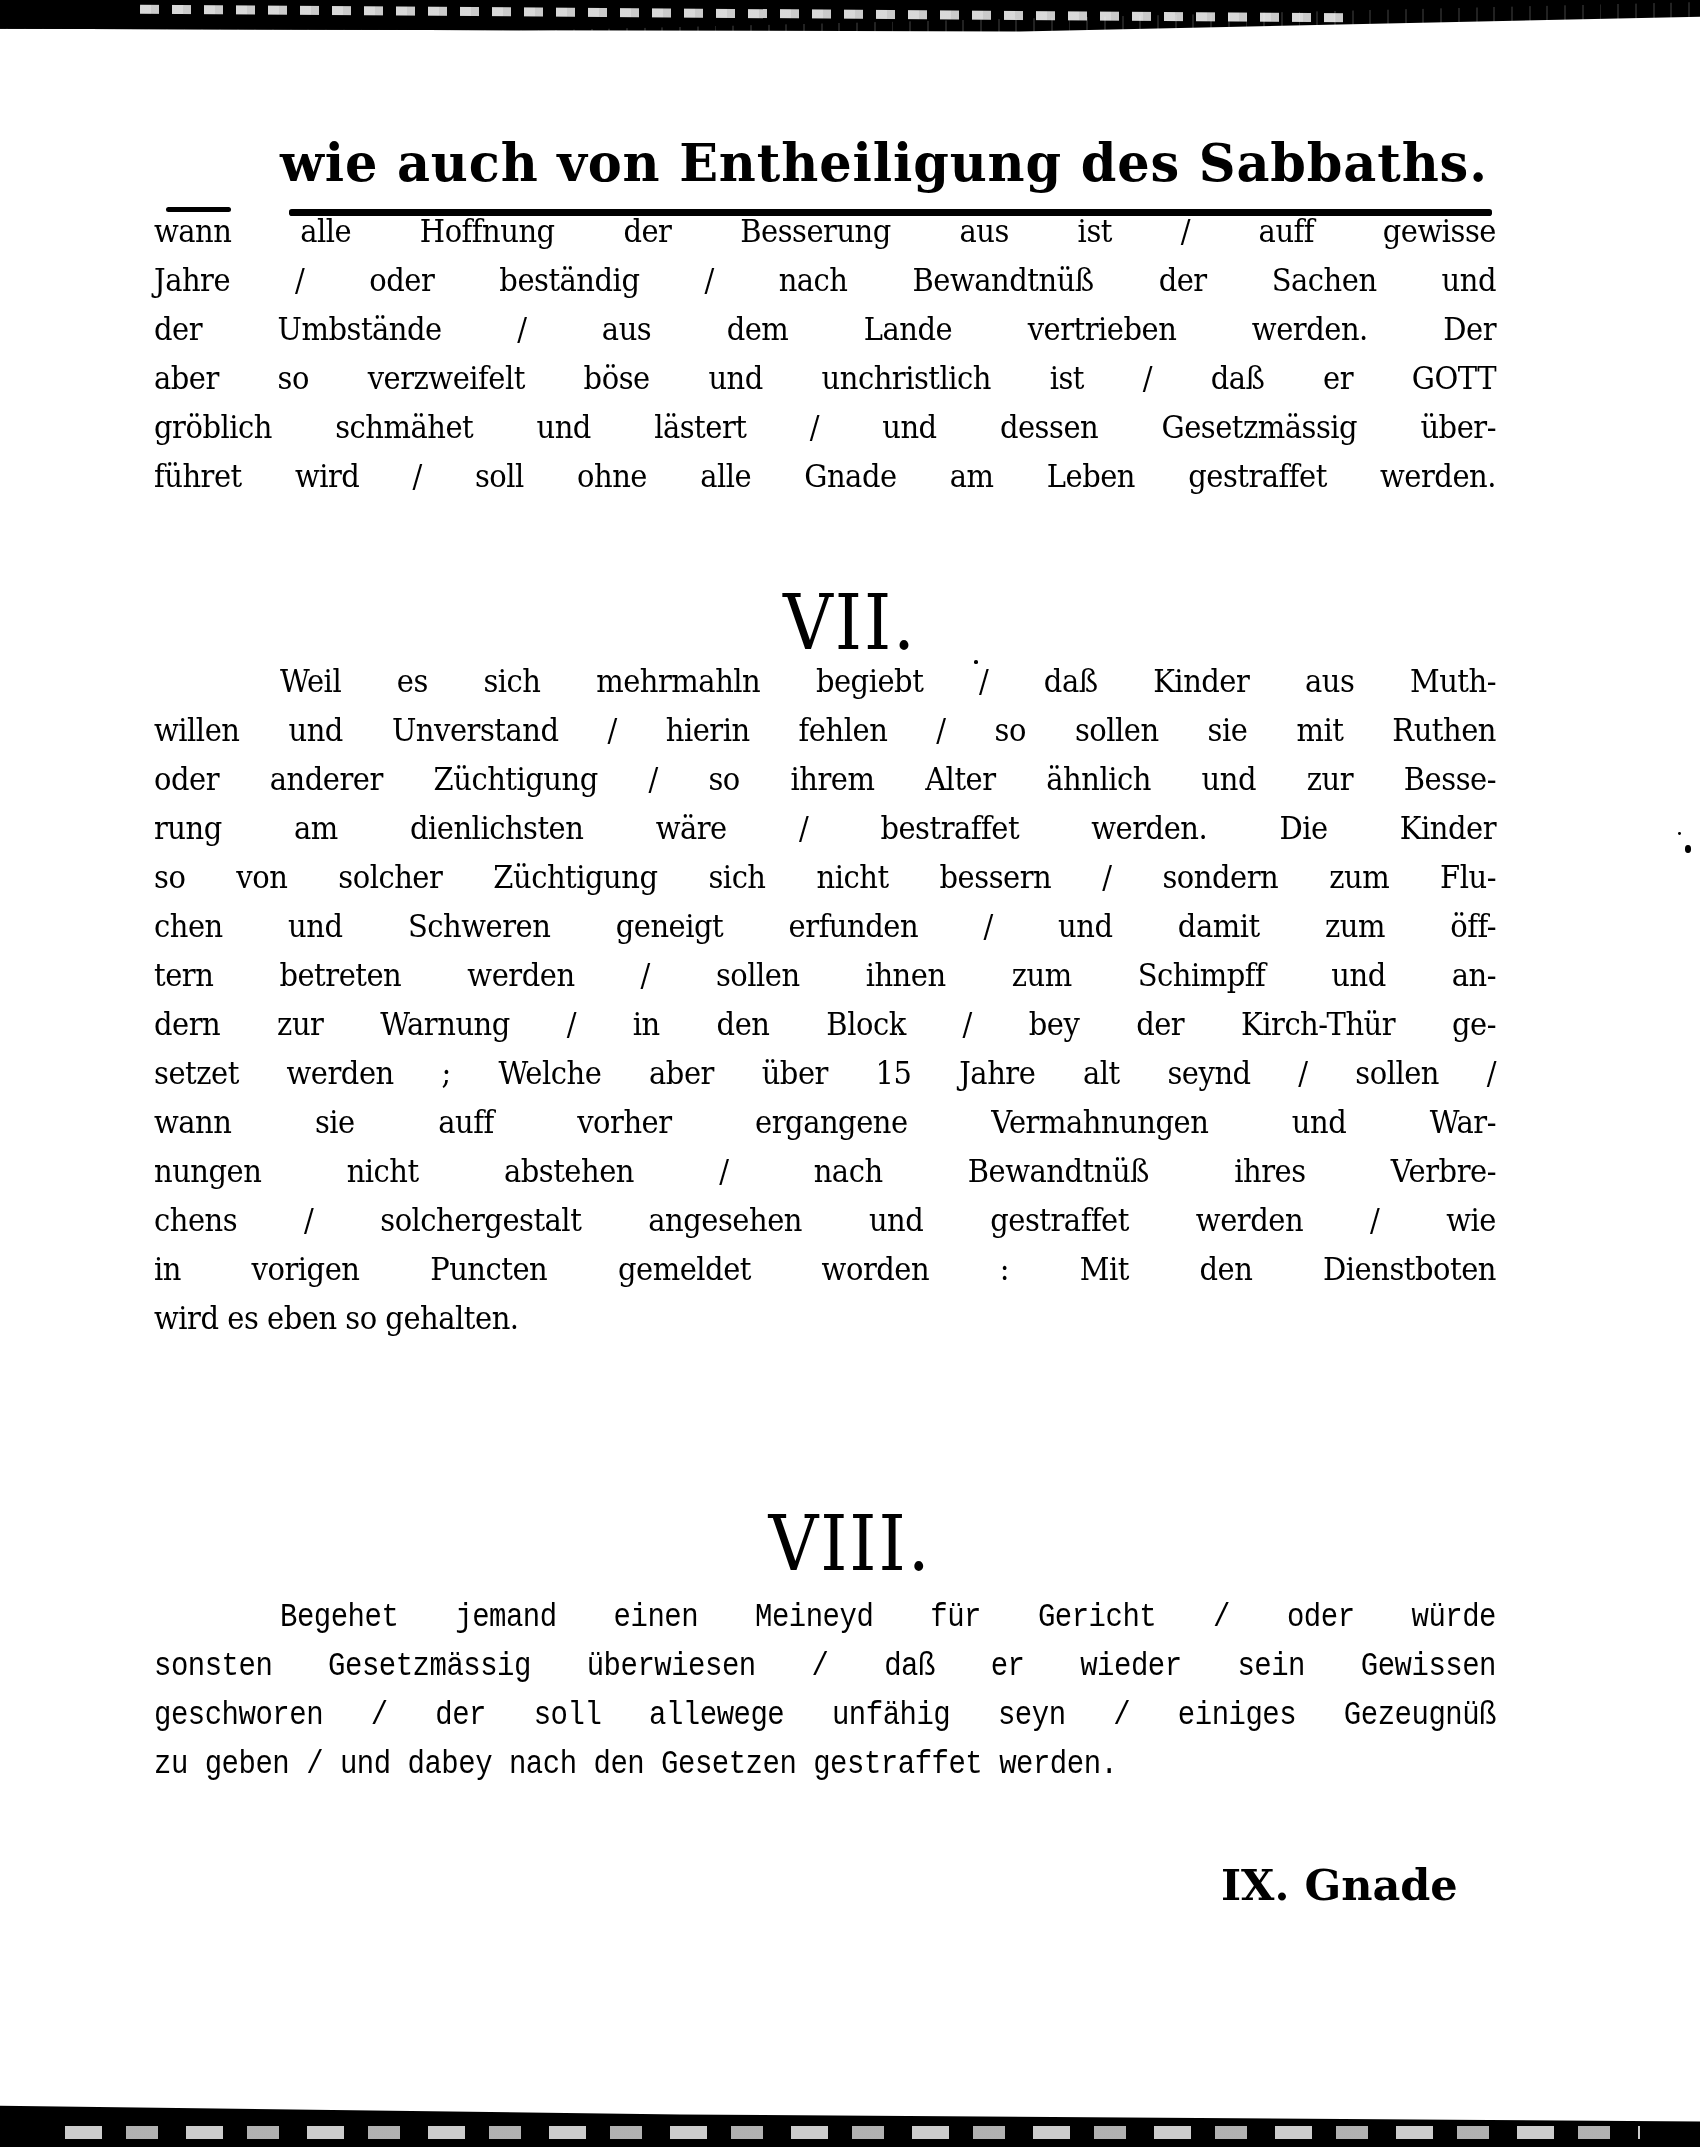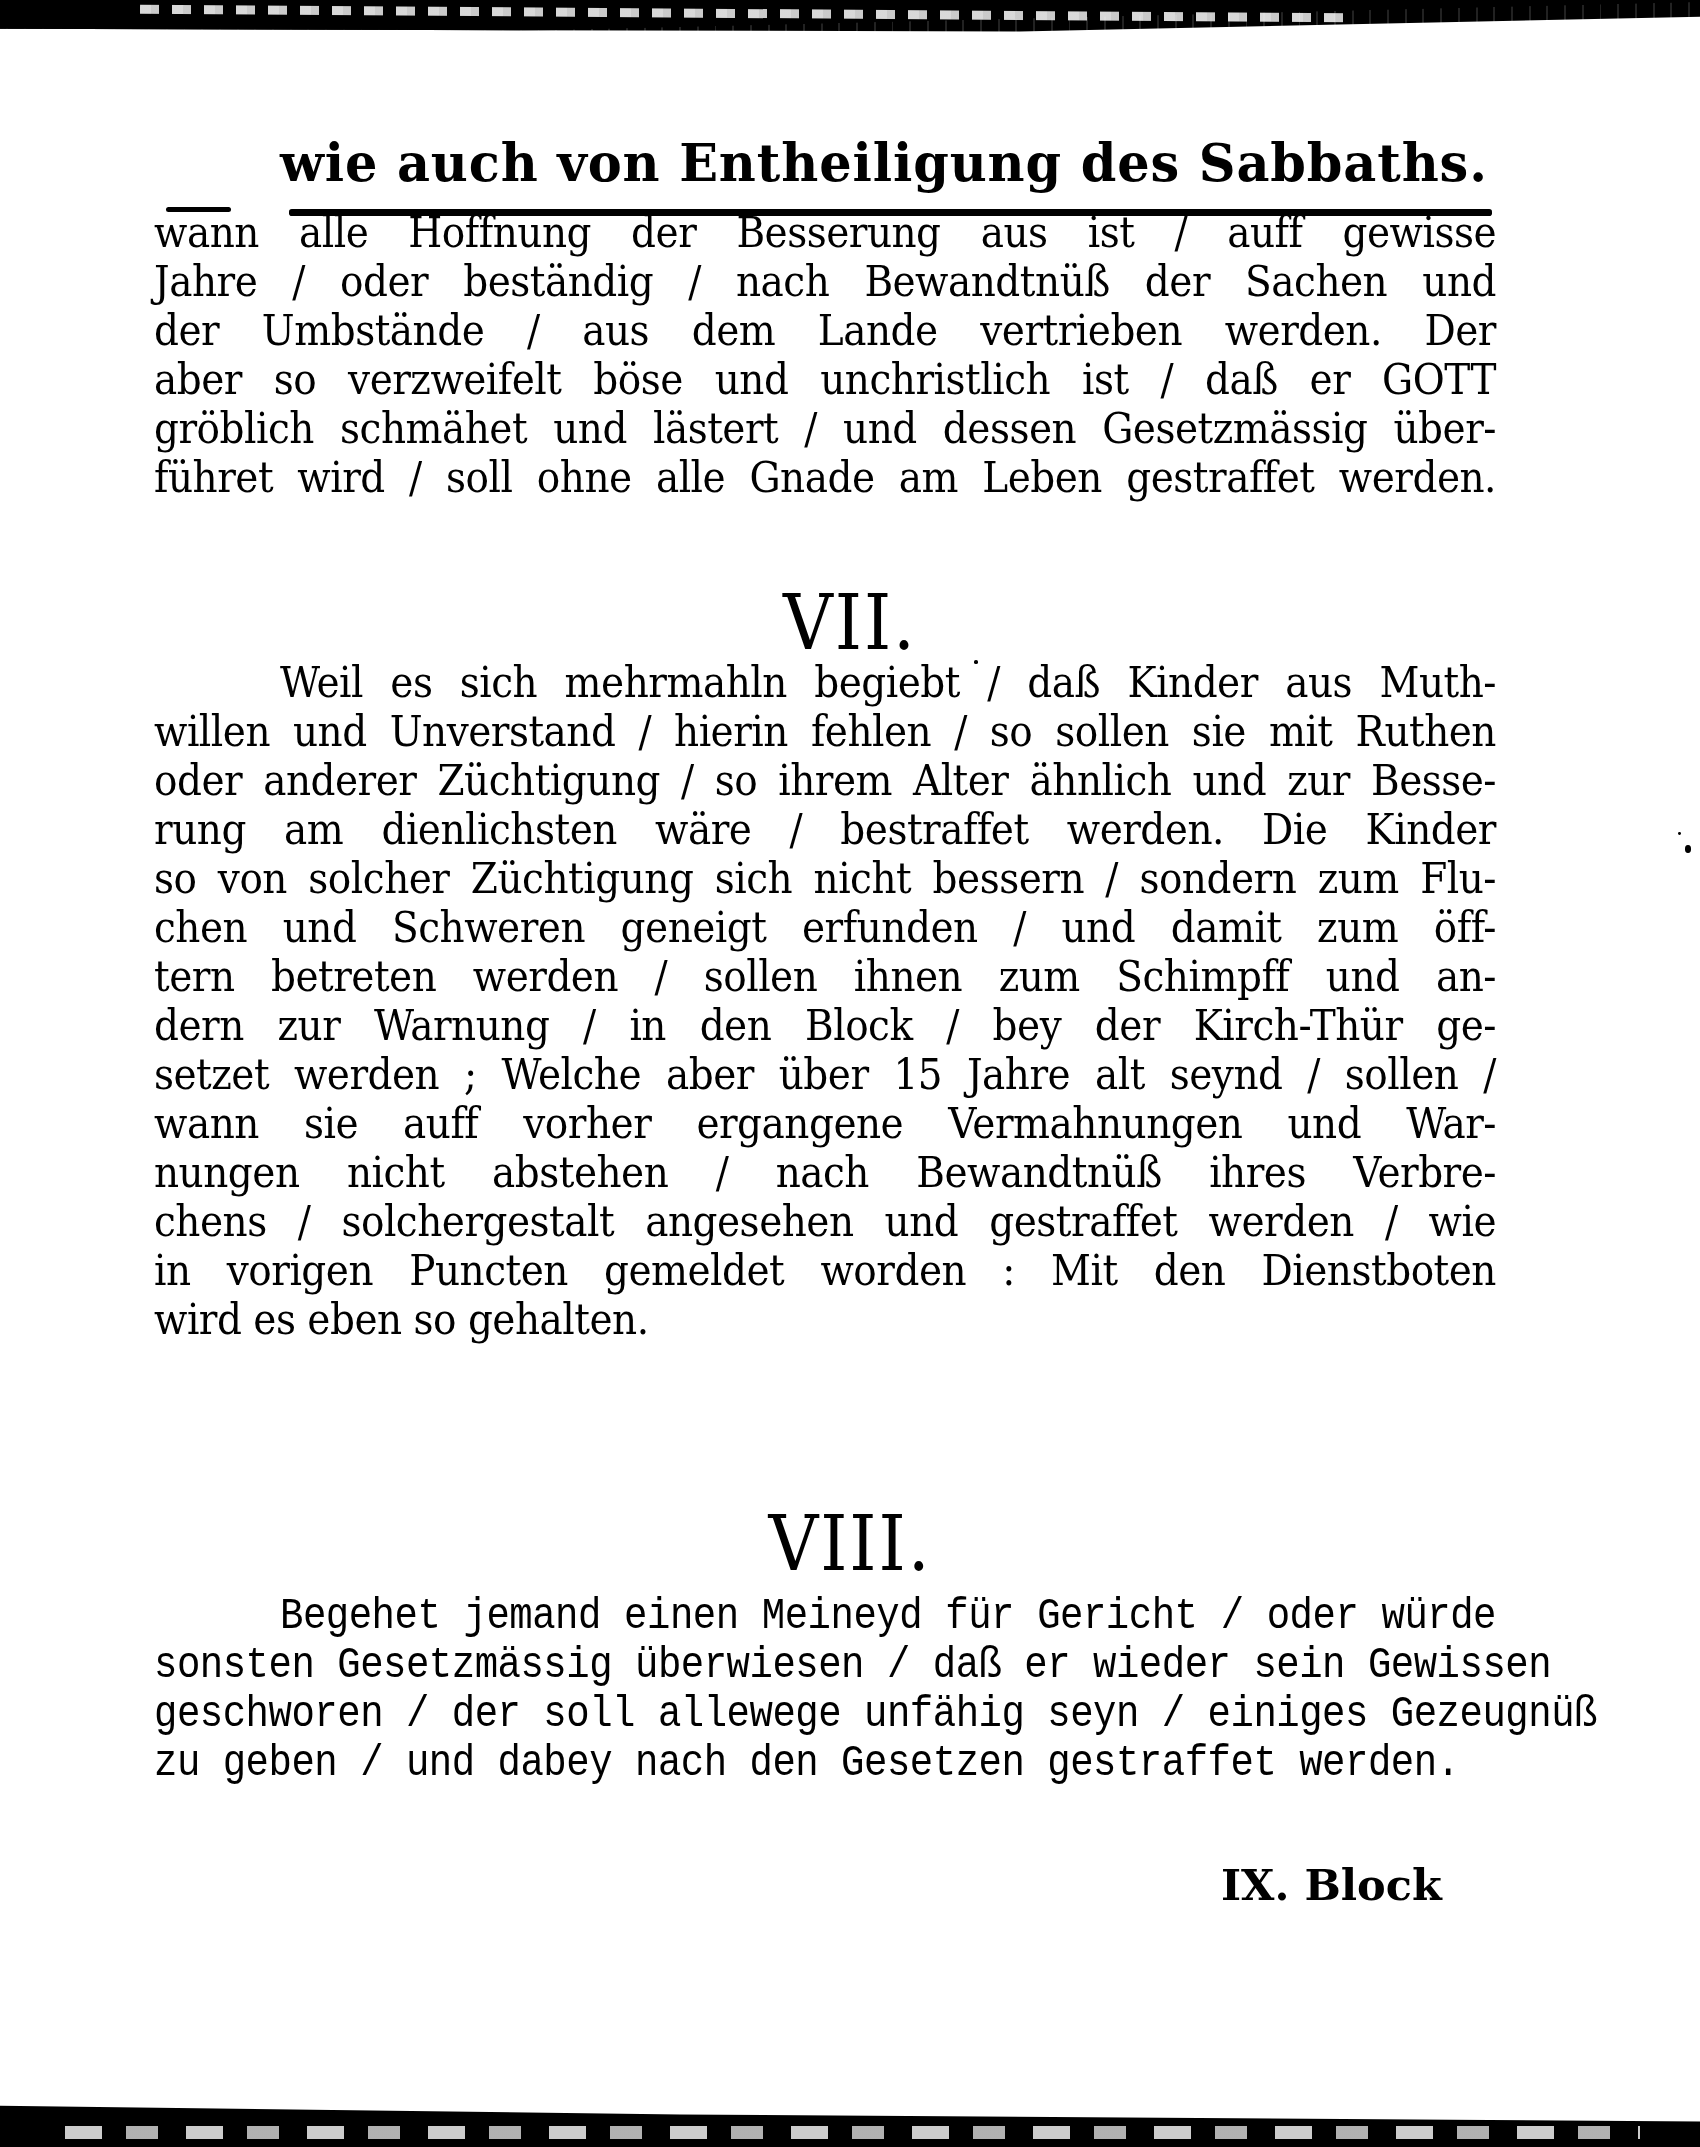--- a/index.html
+++ b/index.html
@@ -39,21 +39,21 @@
     position: absolute; left: 280px; top: 132px; width: 1156px;
     font-size: 52px; font-weight: bold; letter-spacing: 0.9px;
     white-space: nowrap; font-family: "DejaVu Serif", serif;
     transform: scaleX(0.98); transform-origin: left;
   }
   .head-rule {
     position: absolute; top: 209px; height: 6.5px; background: #000; border-radius: 2.8px;
   }
   .text-block {
     position: absolute; left: 154px; width: 1342px;
-    font-size: 39px; line-height: 49px;
+    font-size: 29px; line-height: 49px;
     font-family: "DejaVu Serif", serif;
   }
   .line {
     display: block; white-space: nowrap; text-align: justify;
     text-align-last: justify; height: 49px; overflow: visible;
     transform: scaleY(1.12); transform-origin: bottom;
     letter-spacing: -0.5px;
   }
   .line.last { text-align-last: left; }
   .line.indent { padding-left: 126px; }
@@ -107,18 +107,18 @@
 
 <div class="numeral" style="top:1504px;">VIII.</div>
 
 <div class="text-block" style="top:1596px;font-family:Liberation Mono, monospace;">
   <span class="line indent">Begehet jemand einen Meineyd für Gericht / oder würde</span>
   <span class="line">sonsten Gesetzmässig überwiesen / daß er wieder sein Gewissen</span>
   <span class="line">geschworen / der soll allewege unfähig seyn / einiges Gezeugnüß</span>
   <span class="line last">zu geben / und dabey nach den Gesetzen gestraffet werden.</span>
 </div>
 
-<div class="catchword">IX. Block</div>
+<div class="catchword">IX. Gnade</div>
 
 <div class="speck" style="left:1685px;top:845px;width:5.6px;height:7.5px;"></div>
 <div class="speck" style="left:1678px;top:832px;width:2.8px;height:2.8px;"></div>
 <div class="speck" style="left:974px;top:660px;width:3.7px;height:3.7px;"></div>
 
 
 </body></html>

